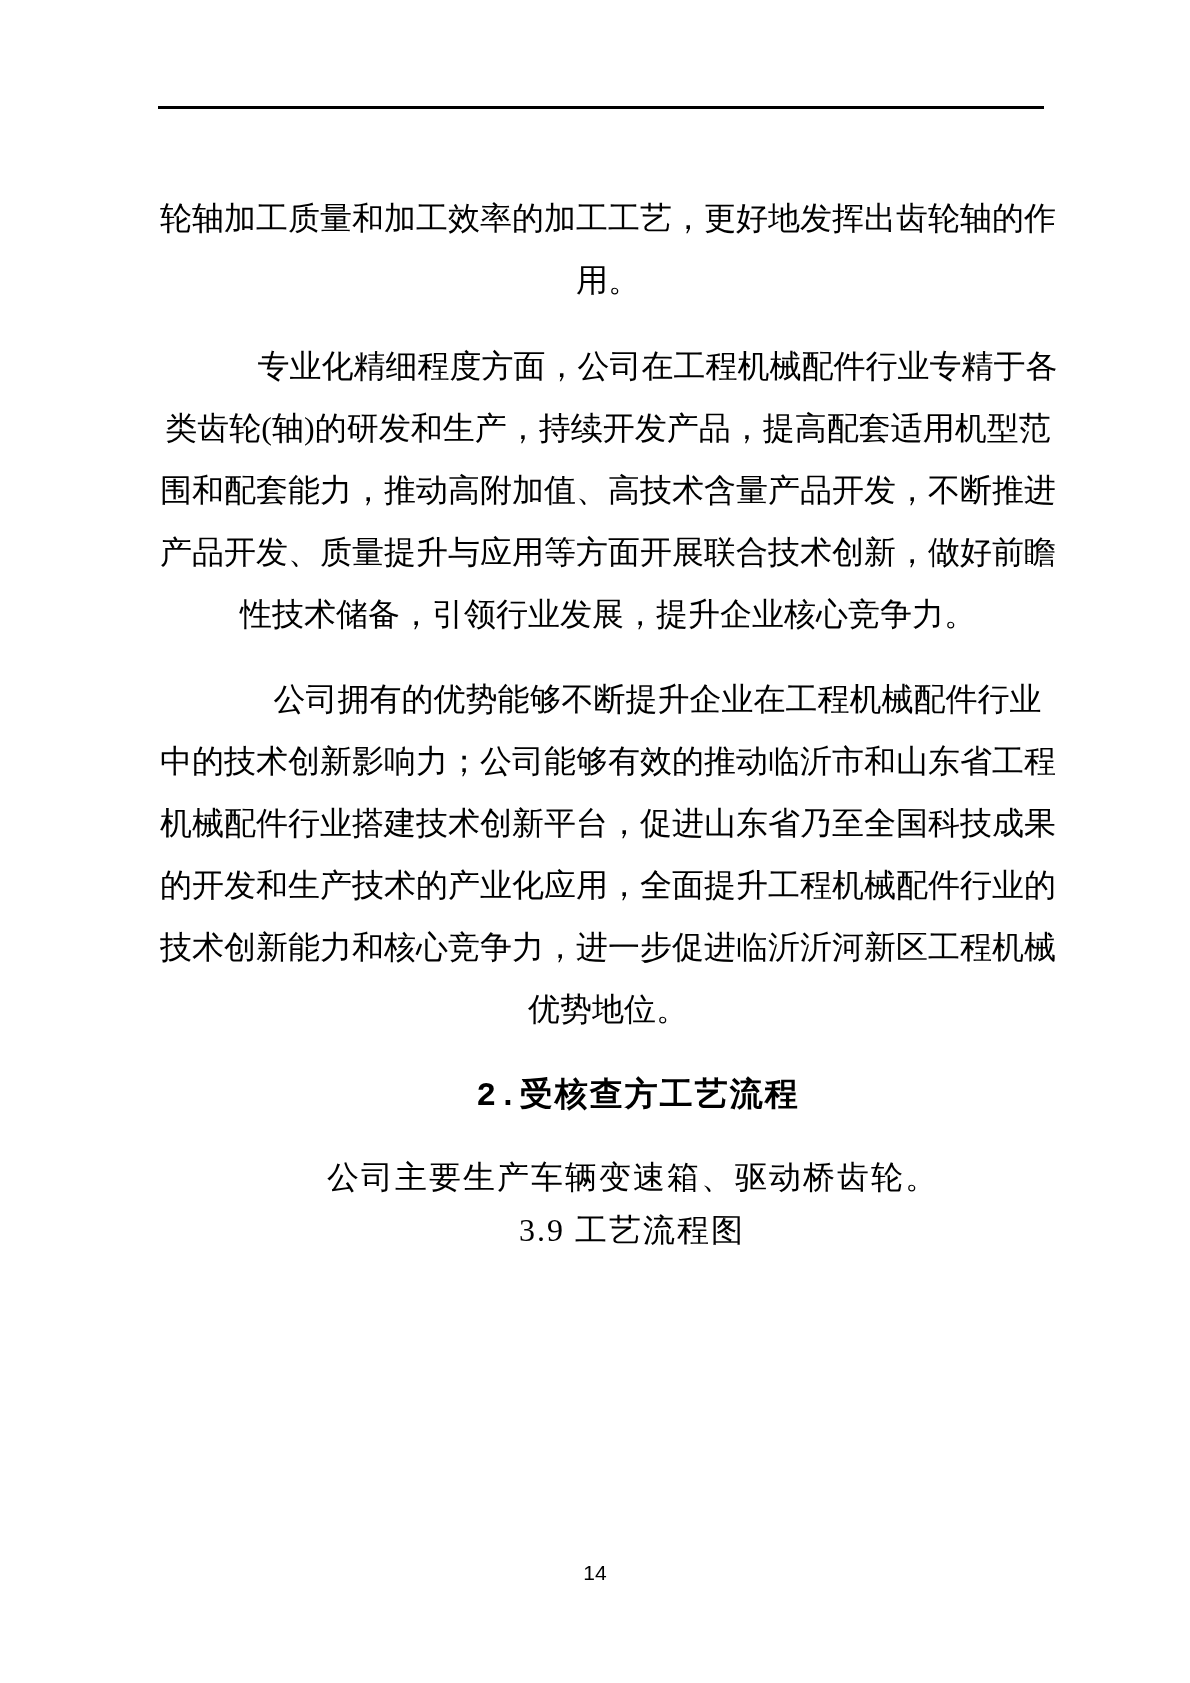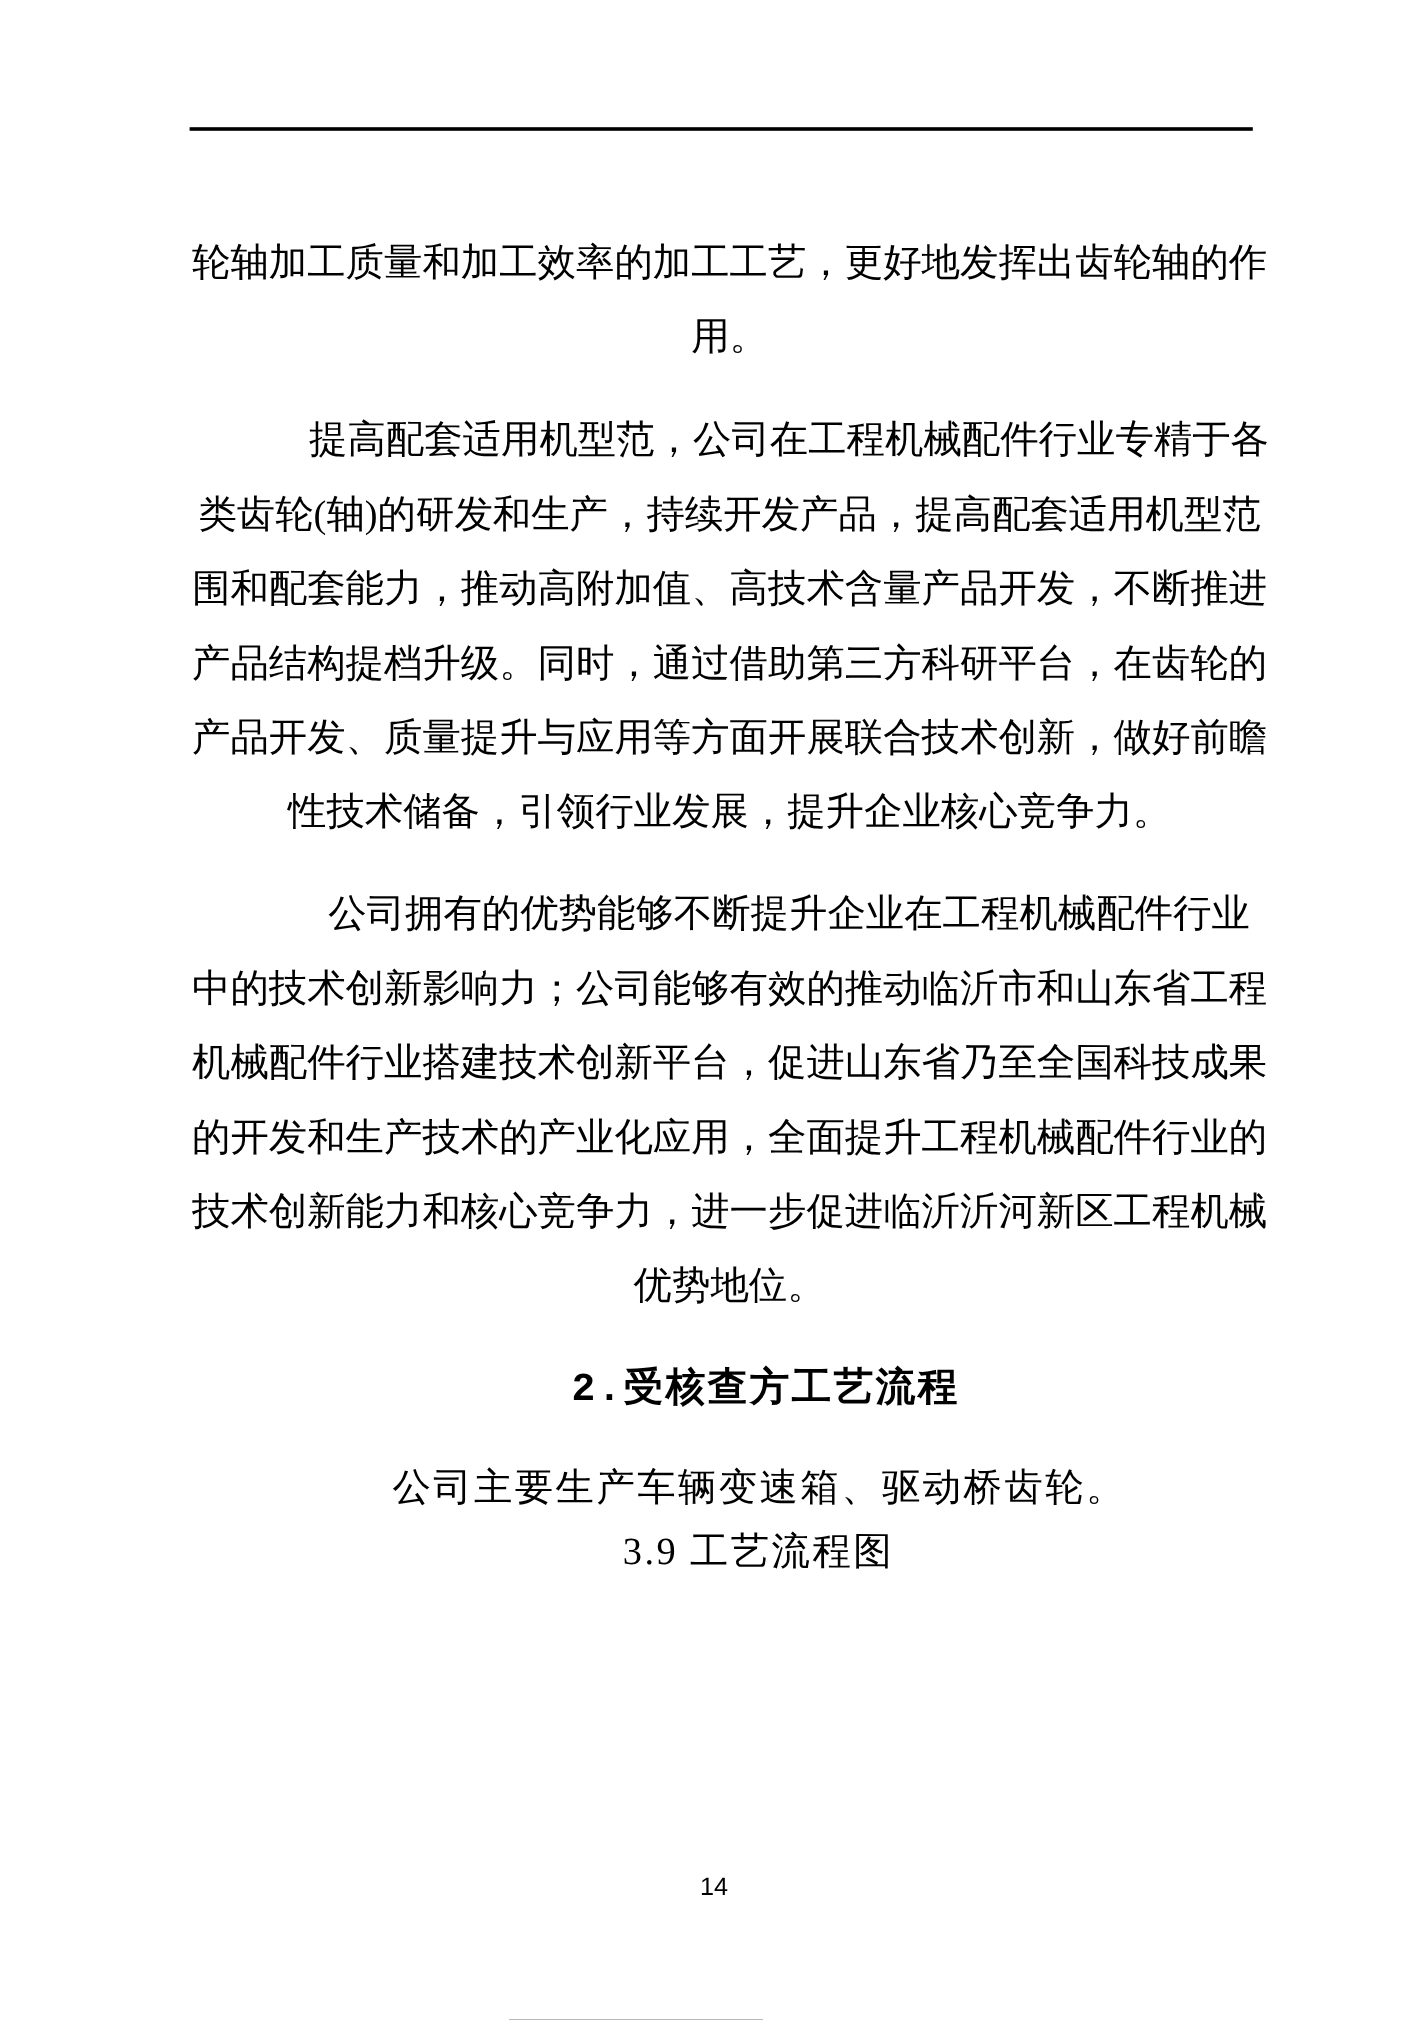--- a/index.html
+++ b/index.html
@@ -73,24 +73,23 @@
   <div class="header-rule"></div>
 
   <main class="content">
 
     <p class="para p1">
       <span class="line">轮轴加工质量和加工效率的加工工艺，更好地发挥出齿轮轴的作</span>
       <span class="line">用。</span>
     </p>
 
     <p class="para p2 indent-first">
-      <span class="line">提高配套适用机型范，公司在工程机械配件行业专精于各</span>
+      <span class="line">专业化精细程度方面，公司在工程机械配件行业专精于各</span>
       <span class="line">类齿轮(轴)的研发和生产，持续开发产品，提高配套适用机型范</span>
       <span class="line">围和配套能力，推动高附加值、高技术含量产品开发，不断推进</span>
-      <span class="line">产品结构提档升级。同时，通过借助第三方科研平台，在齿轮的</span>
       <span class="line">产品开发、质量提升与应用等方面开展联合技术创新，做好前瞻</span>
       <span class="line">性技术储备，引领行业发展，提升企业核心竞争力。</span>
     </p>
 
     <p class="para p3 indent-first">
       <span class="line">公司拥有的优势能够不断提升企业在工程机械配件行业</span>
       <span class="line">中的技术创新影响力；公司能够有效的推动临沂市和山东省工程</span>
       <span class="line">机械配件行业搭建技术创新平台，促进山东省乃至全国科技成果</span>
       <span class="line">的开发和生产技术的产业化应用，全面提升工程机械配件行业的</span>
       <span class="line">技术创新能力和核心竞争力，进一步促进临沂沂河新区工程机械</span>

